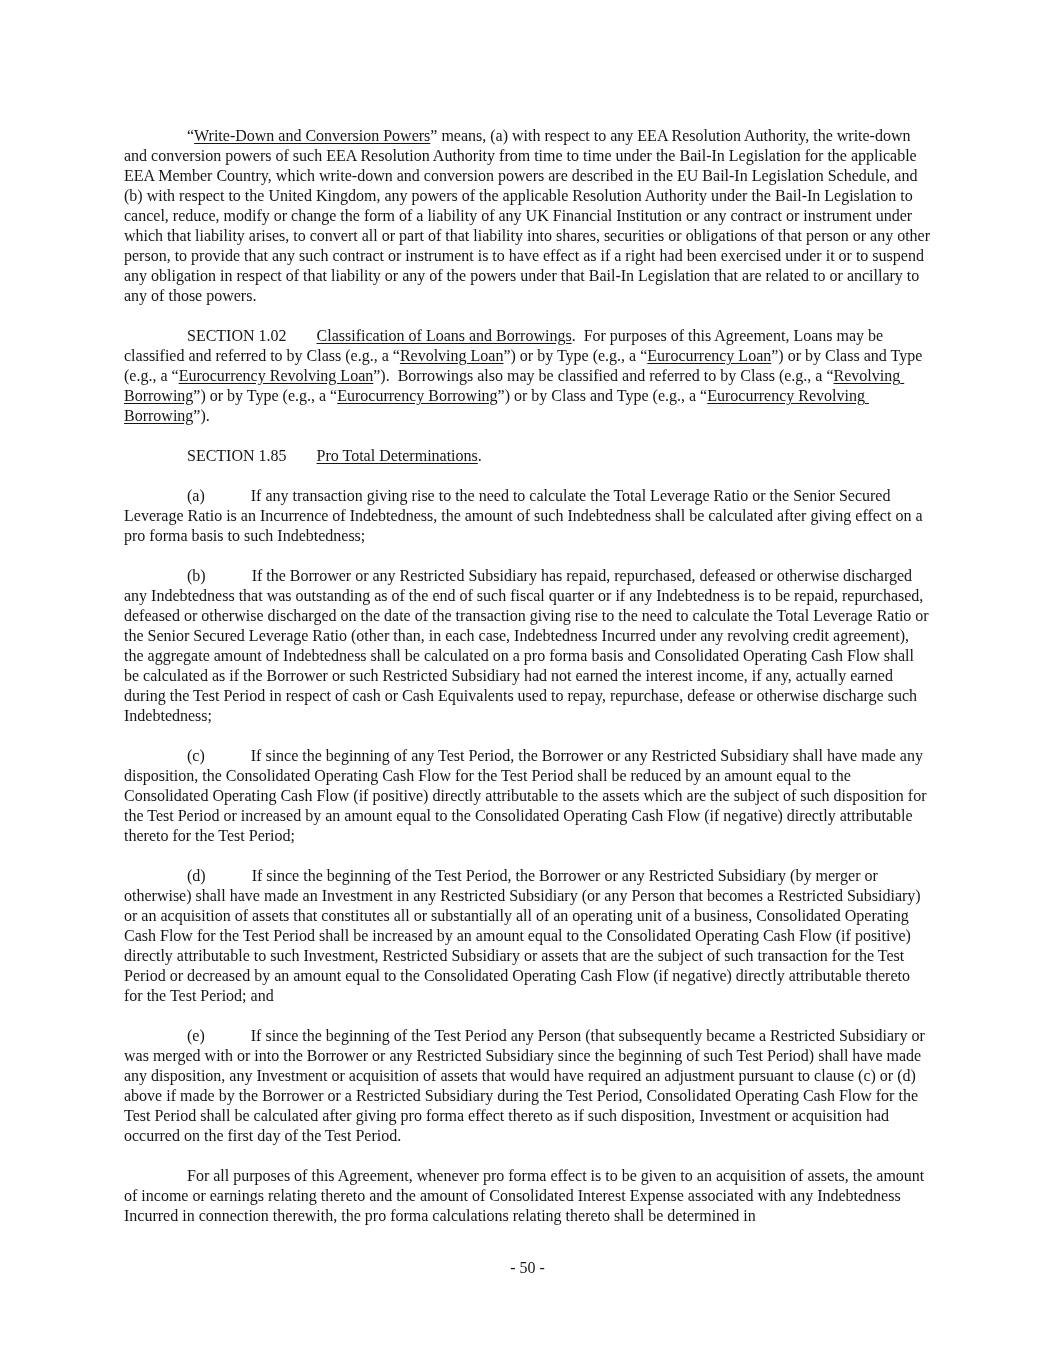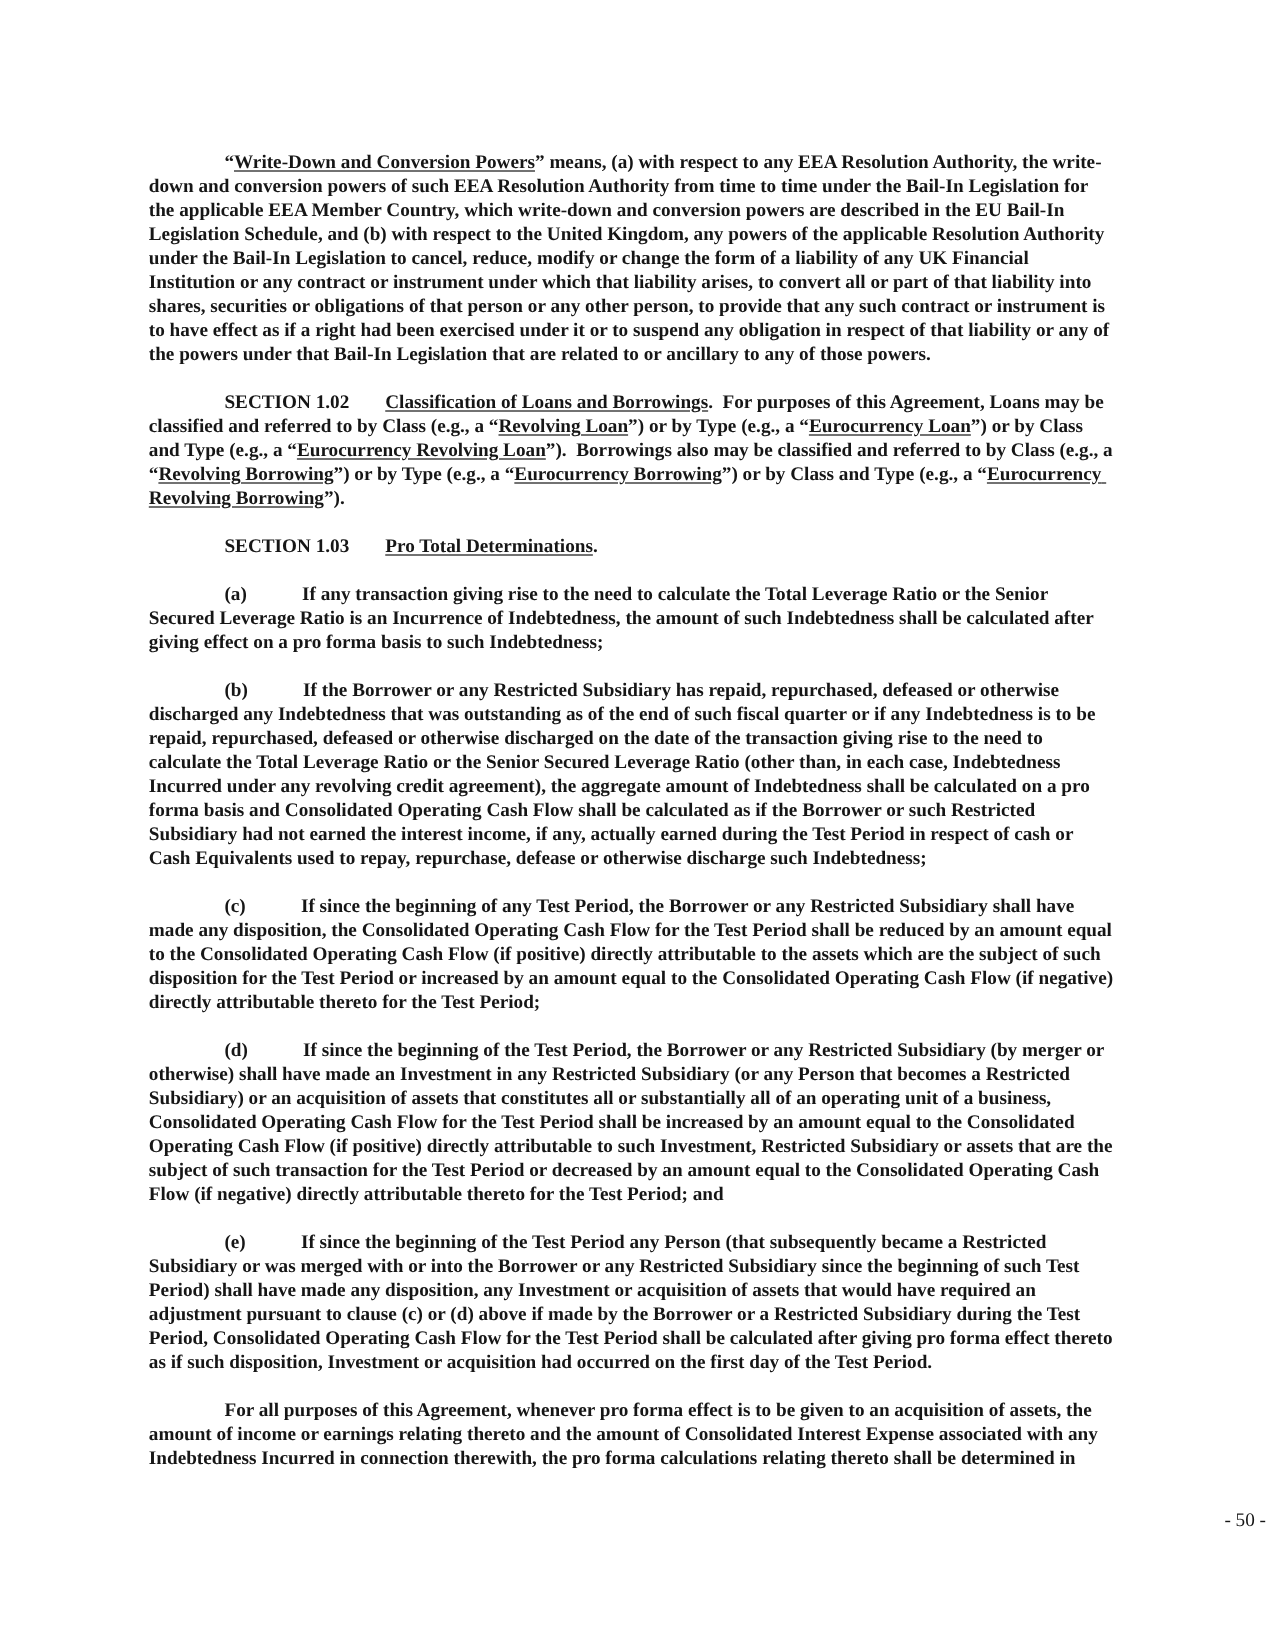--- a/index.html
+++ b/index.html
@@ -14,21 +14,20 @@
     background: #ffffff;
     overflow: hidden;
     font-family: "Liberation Serif", "DejaVu Serif", serif;
     color: #161616;
   }
   .text-block {
     position: absolute;
     top: 126px;
     left: 124px;
     width: 808px;
-    font-weight: bold;
   }
   .para {
     margin: 0 0 20px 0;
     font-size: 16px;
     line-height: 20px;
     text-indent: 63px;
     white-space: pre-wrap;
     text-align: left;
   }
   .para .u {
@@ -36,33 +35,33 @@
     text-underline-offset: 2px;
   }
   .para .tab {
     display: inline-block;
   }
   .footer {
     position: absolute;
     top: 1258px;
     left: 0;
     width: 1055px;
-    text-align: right;
+    text-align: center;
     font-size: 16px;
     line-height: 20px;
   }
 </style>
 </head>
 <body>
 
 <div class="page">
   <div class="text-block">
     <p class="para"><span>“</span><span class="u">Write-Down and Conversion Powers</span><span>” means, (a) with respect to any EEA Resolution Authority, the write-down and conversion powers of such EEA Resolution Authority from time to time under the Bail-In Legislation for the applicable EEA Member Country, which write-down and conversion powers are described in the EU Bail-In Legislation Schedule, and (b) with respect to the United Kingdom, any powers of the applicable Resolution Authority under the Bail-In Legislation to cancel, reduce, modify or change the form of a liability of any UK Financial Institution or any contract or instrument under which that liability arises, to convert all or part of that liability into shares, securities or obligations of that person or any other person, to provide that any such contract or instrument is to have effect as if a right had been exercised under it or to suspend any obligation in respect of that liability or any of the powers under that Bail-In Legislation that are related to or ancillary to any of those powers.</span></p>
     <p class="para"><span>SECTION 1.02</span><span class="tab" style="width: 30px;"></span><span class="u">Classification of Loans and Borrowings</span><span>.  For purposes of this Agreement, Loans may be classified and referred to by Class (e.g., a “</span><span class="u">Revolving Loan</span><span>”) or by Type (e.g., a “</span><span class="u">Eurocurrency Loan</span><span>”) or by Class and Type (e.g., a “</span><span class="u">Eurocurrency Revolving Loan</span><span>”).  Borrowings also may be classified and referred to by Class (e.g., a “</span><span class="u">Revolving Borrowing</span><span>”) or by Type (e.g., a “</span><span class="u">Eurocurrency Borrowing</span><span>”) or by Class and Type (e.g., a “</span><span class="u">Eurocurrency Revolving Borrowing</span><span>”).</span></p>
-    <p class="para"><span>SECTION 1.03</span><span class="tab" style="width: 30px;"></span><span class="u">Pro Total Determinations</span><span>.</span></p>
+    <p class="para"><span>SECTION 1.85</span><span class="tab" style="width: 30px;"></span><span class="u">Pro Total Determinations</span><span>.</span></p>
     <p class="para"><span>(a)</span><span class="tab" style="width: 46px;"></span><span>If any transaction giving rise to the need to calculate the Total Leverage Ratio or the Senior Secured Leverage Ratio is an Incurrence of Indebtedness, the amount of such Indebtedness shall be calculated after giving effect on a pro forma basis to such Indebtedness;</span></p>
     <p class="para"><span>(b)</span><span class="tab" style="width: 46px;"></span><span>If the Borrower or any Restricted Subsidiary has repaid, repurchased, defeased or otherwise discharged any Indebtedness that was outstanding as of the end of such fiscal quarter or if any Indebtedness is to be repaid, repurchased, defeased or otherwise discharged on the date of the transaction giving rise to the need to calculate the Total Leverage Ratio or the Senior Secured Leverage Ratio (other than, in each case, Indebtedness Incurred under any revolving credit agreement), the aggregate amount of Indebtedness shall be calculated on a pro forma basis and Consolidated Operating Cash Flow shall be calculated as if the Borrower or such Restricted Subsidiary had not earned the interest income, if any, actually earned during the Test Period in respect of cash or Cash Equivalents used to repay, repurchase, defease or otherwise discharge such Indebtedness;</span></p>
     <p class="para"><span>(c)</span><span class="tab" style="width: 46px;"></span><span>If since the beginning of any Test Period, the Borrower or any Restricted Subsidiary shall have made any disposition, the Consolidated Operating Cash Flow for the Test Period shall be reduced by an amount equal to the Consolidated Operating Cash Flow (if positive) directly attributable to the assets which are the subject of such disposition for the Test Period or increased by an amount equal to the Consolidated Operating Cash Flow (if negative) directly attributable thereto for the Test Period;</span></p>
     <p class="para"><span>(d)</span><span class="tab" style="width: 46px;"></span><span>If since the beginning of the Test Period, the Borrower or any Restricted Subsidiary (by merger or otherwise) shall have made an Investment in any Restricted Subsidiary (or any Person that becomes a Restricted Subsidiary) or an acquisition of assets that constitutes all or substantially all of an operating unit of a business, Consolidated Operating Cash Flow for the Test Period shall be increased by an amount equal to the Consolidated Operating Cash Flow (if positive) directly attributable to such Investment, Restricted Subsidiary or assets that are the subject of such transaction for the Test Period or decreased by an amount equal to the Consolidated Operating Cash Flow (if negative) directly attributable thereto for the Test Period; and</span></p>
     <p class="para"><span>(e)</span><span class="tab" style="width: 46px;"></span><span>If since the beginning of the Test Period any Person (that subsequently became a Restricted Subsidiary or was merged with or into the Borrower or any Restricted Subsidiary since the beginning of such Test Period) shall have made any disposition, any Investment or acquisition of assets that would have required an adjustment pursuant to clause (c) or (d) above if made by the Borrower or a Restricted Subsidiary during the Test Period, Consolidated Operating Cash Flow for the Test Period shall be calculated after giving pro forma effect thereto as if such disposition, Investment or acquisition had occurred on the first day of the Test Period.</span></p>
     <p class="para"><span>For all purposes of this Agreement, whenever pro forma effect is to be given to an acquisition of assets, the amount of income or earnings relating thereto and the amount of Consolidated Interest Expense associated with any Indebtedness Incurred in connection therewith, the pro forma calculations relating thereto shall be determined in</span></p>
   </div>
   <div class="footer">- 50 -</div>
 </div>
 

